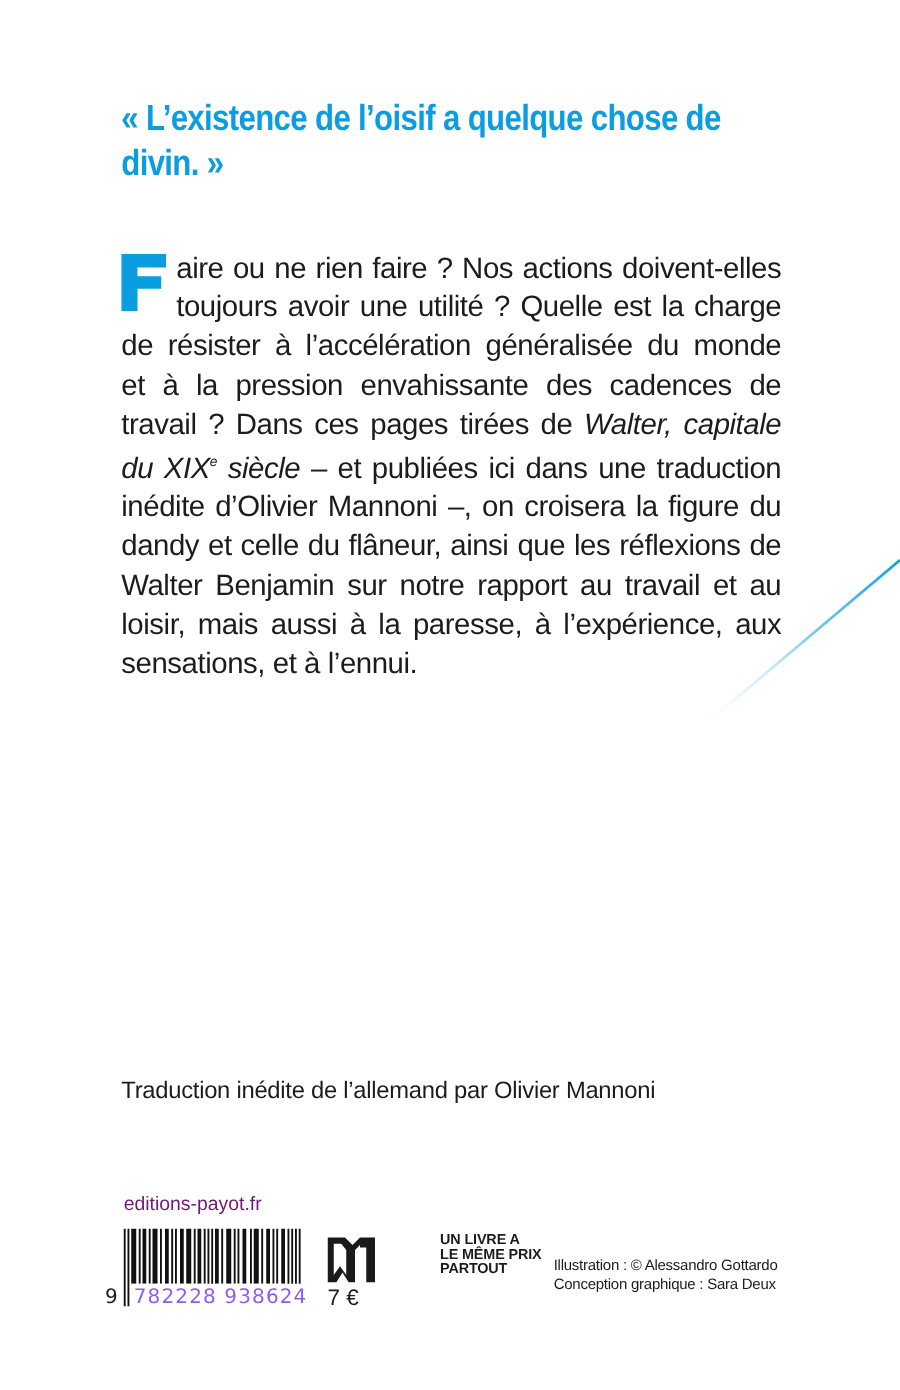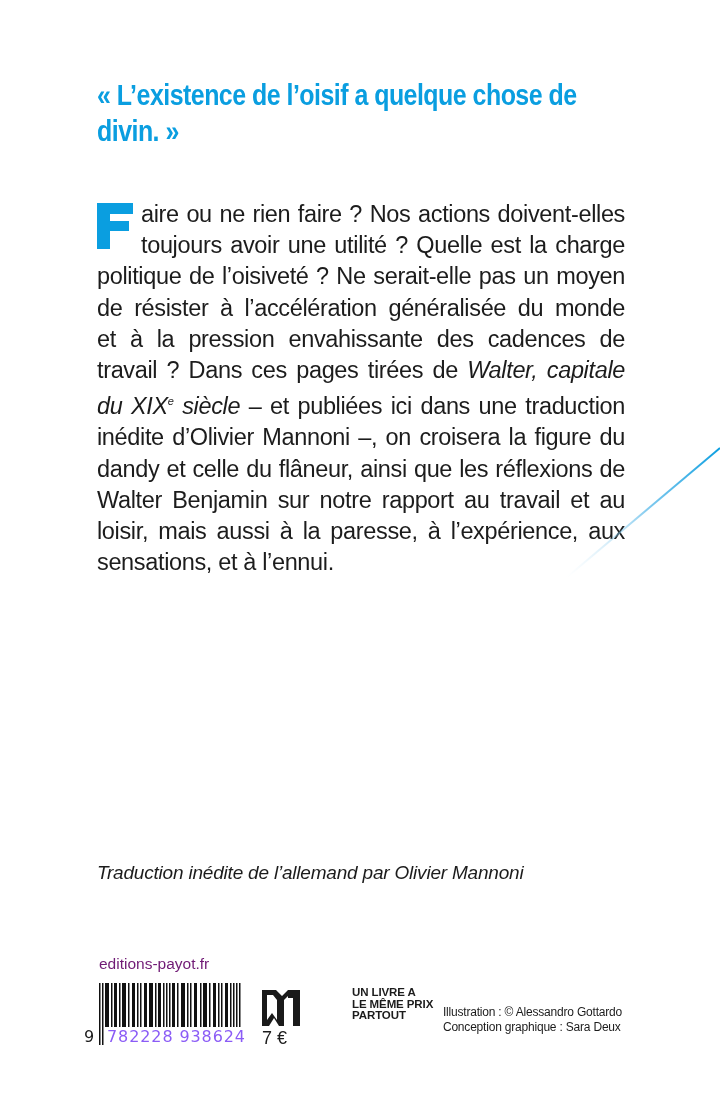--- a/index.html
+++ b/index.html
@@ -30,21 +30,21 @@
     .dropcap {
       position: absolute; left: 97px; top: 203px; width: 36px; height: 46px;
     }
 
     .diag-line {
       position: absolute; left: 560px; top: 440px; width: 160px; height: 145px;
     }
 
     .translation {
       position: absolute; left: 97px; top: 862px;
-      font-style: italic; font-size: 19px; color: #1c1c1c; letter-spacing: -0.2px;
+      font-size: 19px; color: #1c1c1c; letter-spacing: -0.2px;
     }
 
     .website {
       position: absolute; left: 99px; top: 955px;
       font-size: 15.5px; color: #701a75;
     }
 
     .barcode { position: absolute; left: 84px; top: 981px; width: 170px; height: 70px; }
     .barcode-digits-lead {
       position: absolute; left: 84px; top: 1027px; font-family: "DejaVu Sans", sans-serif;
@@ -80,21 +80,20 @@
   <div>divin. »</div>
 </div>
 
 <svg class="dropcap" viewBox="0 0 36 46">
   <path d="M0 0 H36 V11 H13 V18 H32 V28 H13 V46 H0 Z" fill="#0a9ee0"></path>
 </svg>
 
 <div class="body-text">
   <span class="line indent justify">aire ou ne rien faire ? Nos actions doivent-elles</span>
   <span class="line indent justify">toujours avoir une utilité ? Quelle est la charge</span>
-  <span class="line justify">politique de l’oisiveté ? Ne serait-elle pas un moyen</span>
   <span class="line justify">de résister à l’accélération généralisée du monde</span>
   <span class="line justify">et à la pression envahissante des cadences de</span>
   <span class="line justify"><span>travail ? Dans ces pages tirées de </span><em>Walter, capitale</em></span>
   <span class="line justify"><em><span>du XIX</span><sup>e</sup><span> siècle</span></em><span> – et publiées ici dans une traduction</span></span>
   <span class="line justify">inédite d’Olivier Mannoni –, on croisera la figure du</span>
   <span class="line justify">dandy et celle du flâneur, ainsi que les réflexions de</span>
   <span class="line justify">Walter Benjamin sur notre rapport au travail et au</span>
   <span class="line justify">loisir, mais aussi à la paresse, à l’expérience, aux</span>
   <span class="line">sensations, et à l’ennui.</span>
 </div>

